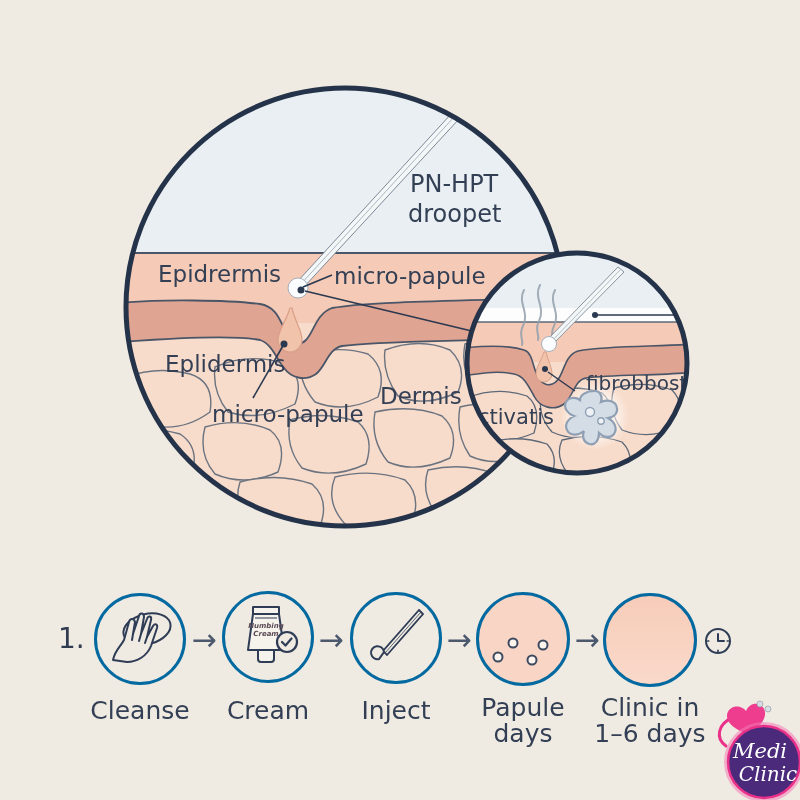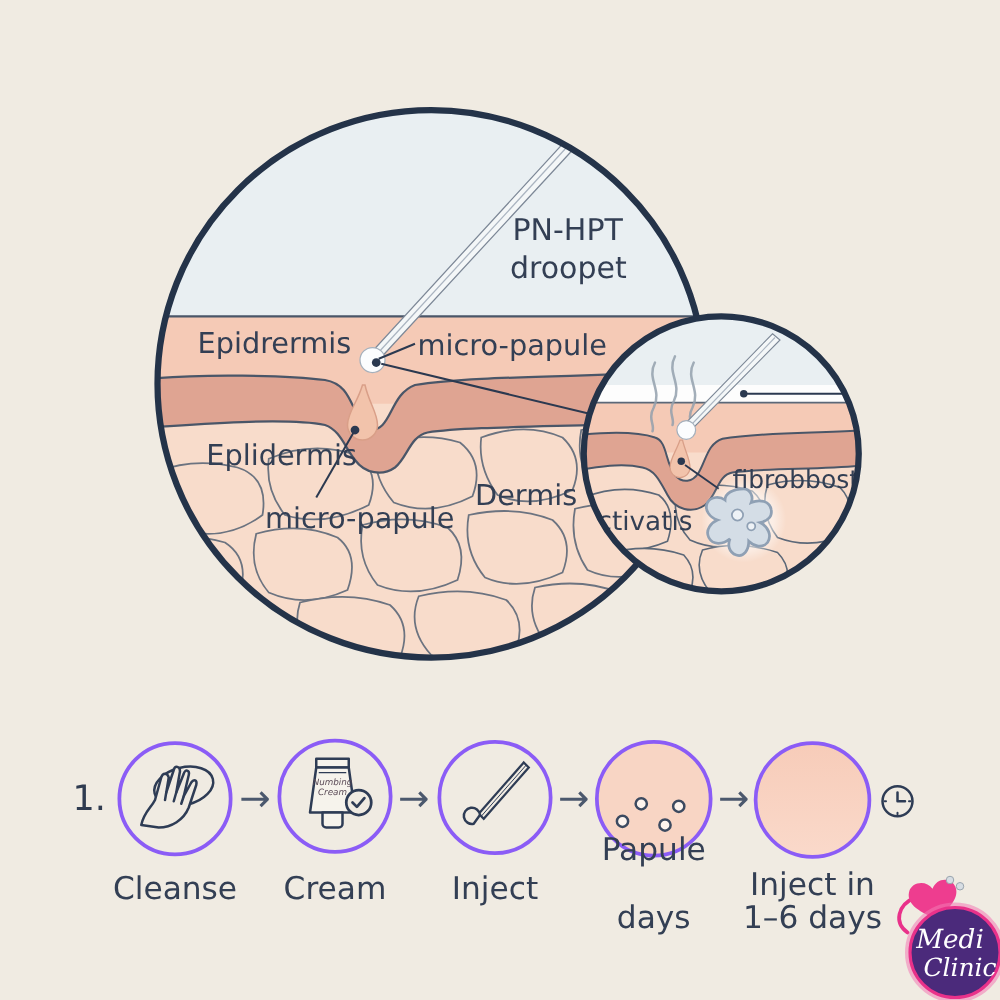--- a/index.html
+++ b/index.html
@@ -6,22 +6,22 @@
   body{
     width:800px;height:800px;position:relative;overflow:hidden;
     background:#f0ebe2;
     font-family:"DejaVu Sans","Liberation Sans",sans-serif;
     color:#333f54;
   }
   .abs{position:absolute;}
   svg text{font-family:"DejaVu Sans","Liberation Sans",sans-serif;}
   
   .step-circle{
-    position:absolute;border:3px solid #8b5cf6;border-radius:50%;
-    box-sizing:border-box;display:flex;align-items:center;justify-content:center;
+    position:absolute;border:3px solid #0369a1;border-radius:50%;
+    box-sizing:border-box;display:flex;align-items:center;justify-content:center;font-weight:bold;
   }
   .step-label{
     position:absolute;transform:translateX(-50%);
     font-size:25px;color:#333f54;text-align:center;line-height:1.25;white-space:nowrap;
   }
   .arrow{
     position:absolute;transform:translate(-50%,-50%);
     font-size:30px;color:#4b586d;font-weight:400;
   }
   .step-number{
@@ -221,23 +221,23 @@
   <g stroke="#2e3c55" stroke-width="1.6" stroke-linecap="round">
     <line x1="15" y1="24.2" x2="15" y2="25.4"></line>
     <line x1="5.8" y1="15" x2="4.6" y2="15"></line>
     <line x1="25.4" y1="15" x2="24.2" y2="15"></line>
   </g>
 </svg>
 
 <span class="step-label" style="left:140px;top:695px;">Cleanse</span>
 <span class="step-label" style="left:268px;top:695px;">Cream</span>
 <span class="step-label" style="left:396px;top:695px;">Inject</span>
-<span class="step-label" style="left:523px;top:664px;">Papule</span>
+<span class="step-label" style="left:523px;top:692px;">Papule</span>
 <span class="step-label" style="left:523px;top:718px;">days</span>
-<span class="step-label" style="left:650px;top:692px;">Inject in</span>
+<span class="step-label" style="left:650px;top:692px;">Clinic in</span>
 <span class="step-label" style="left:650px;top:718px;">1–6 days</span>
 
 <svg class="abs" style="left:702px;top:696px;" width="98" height="104" viewBox="0 0 98 104">
 
   <path d="M30,22 C16,28 13,42 24,50" fill="none" stroke="#e9318a" stroke-width="3" stroke-linecap="round"></path>
 
   <path d="M45,15 C41,7 29,7 26,15 C23,23 30,31 45,39 C59,31 66,23 63,15 C60,7 49,7 45,15 Z" fill="#ee3d8f" transform="rotate(-8 45 22)"></path>
 
   <circle cx="58" cy="8" r="3" fill="#d7dde3" stroke="#9aa4ae" stroke-width="0.8"></circle>
   <circle cx="66" cy="13" r="3" fill="#d7dde3" stroke="#9aa4ae" stroke-width="0.8"></circle>

